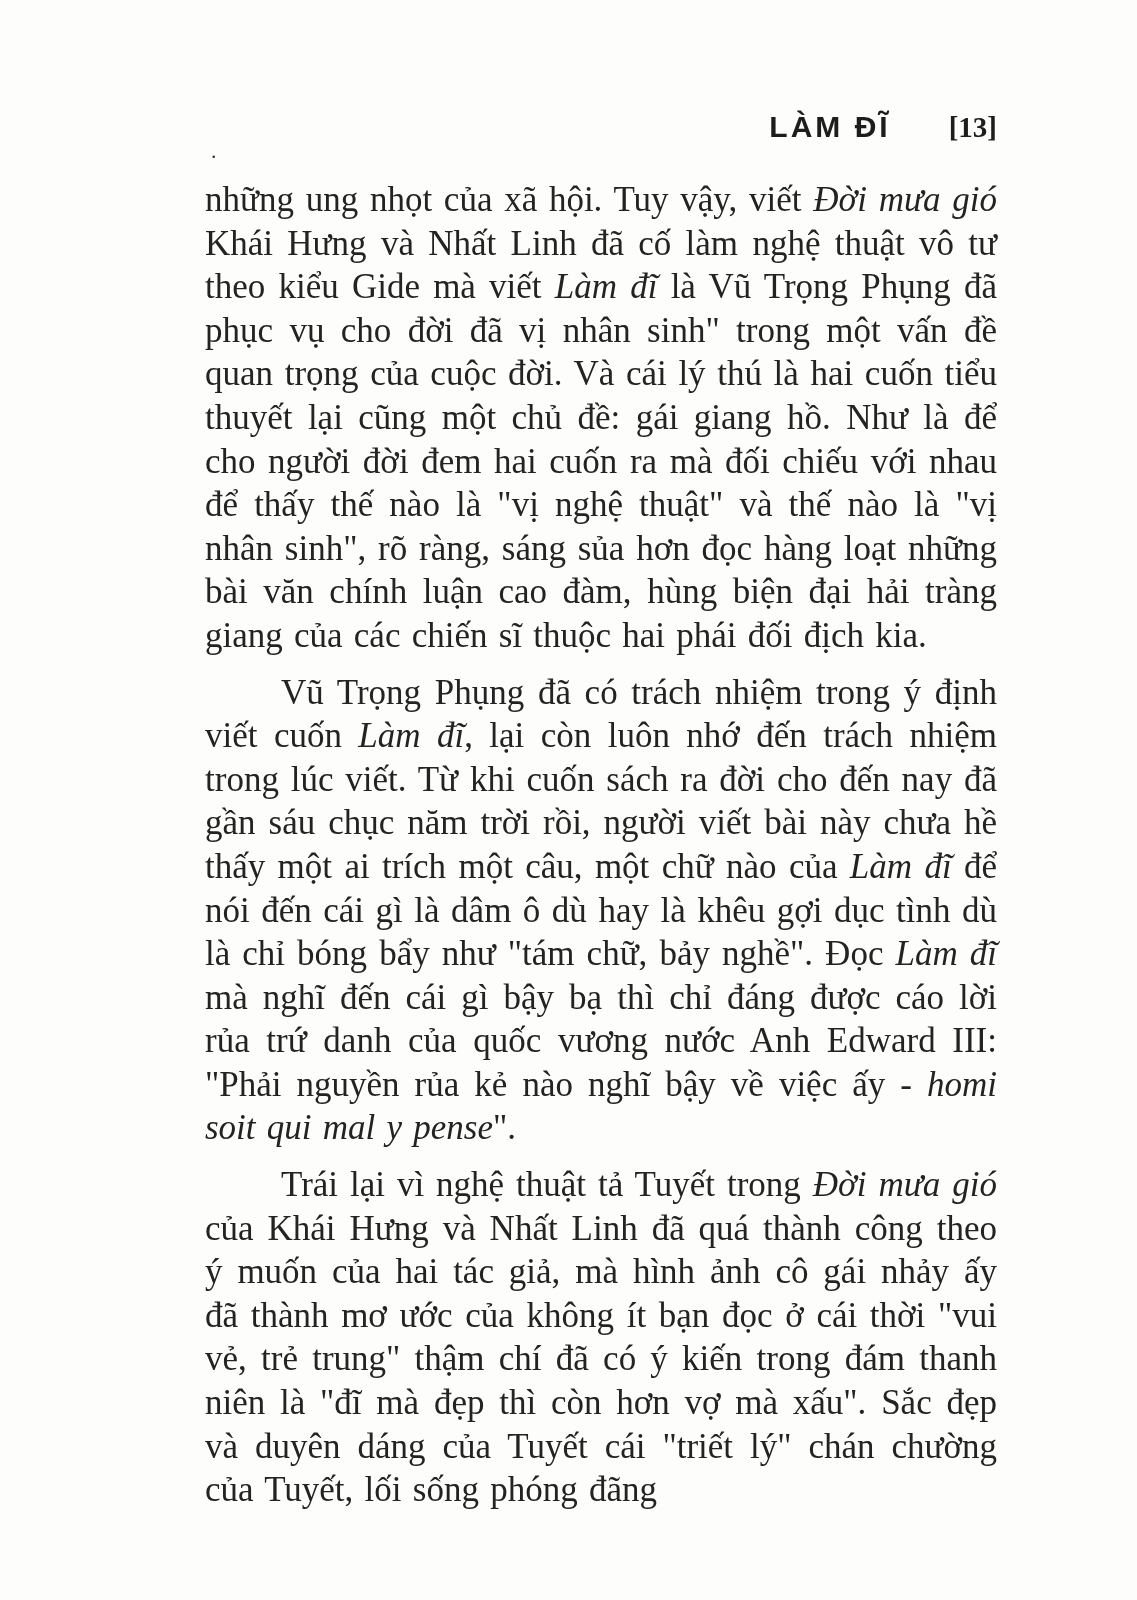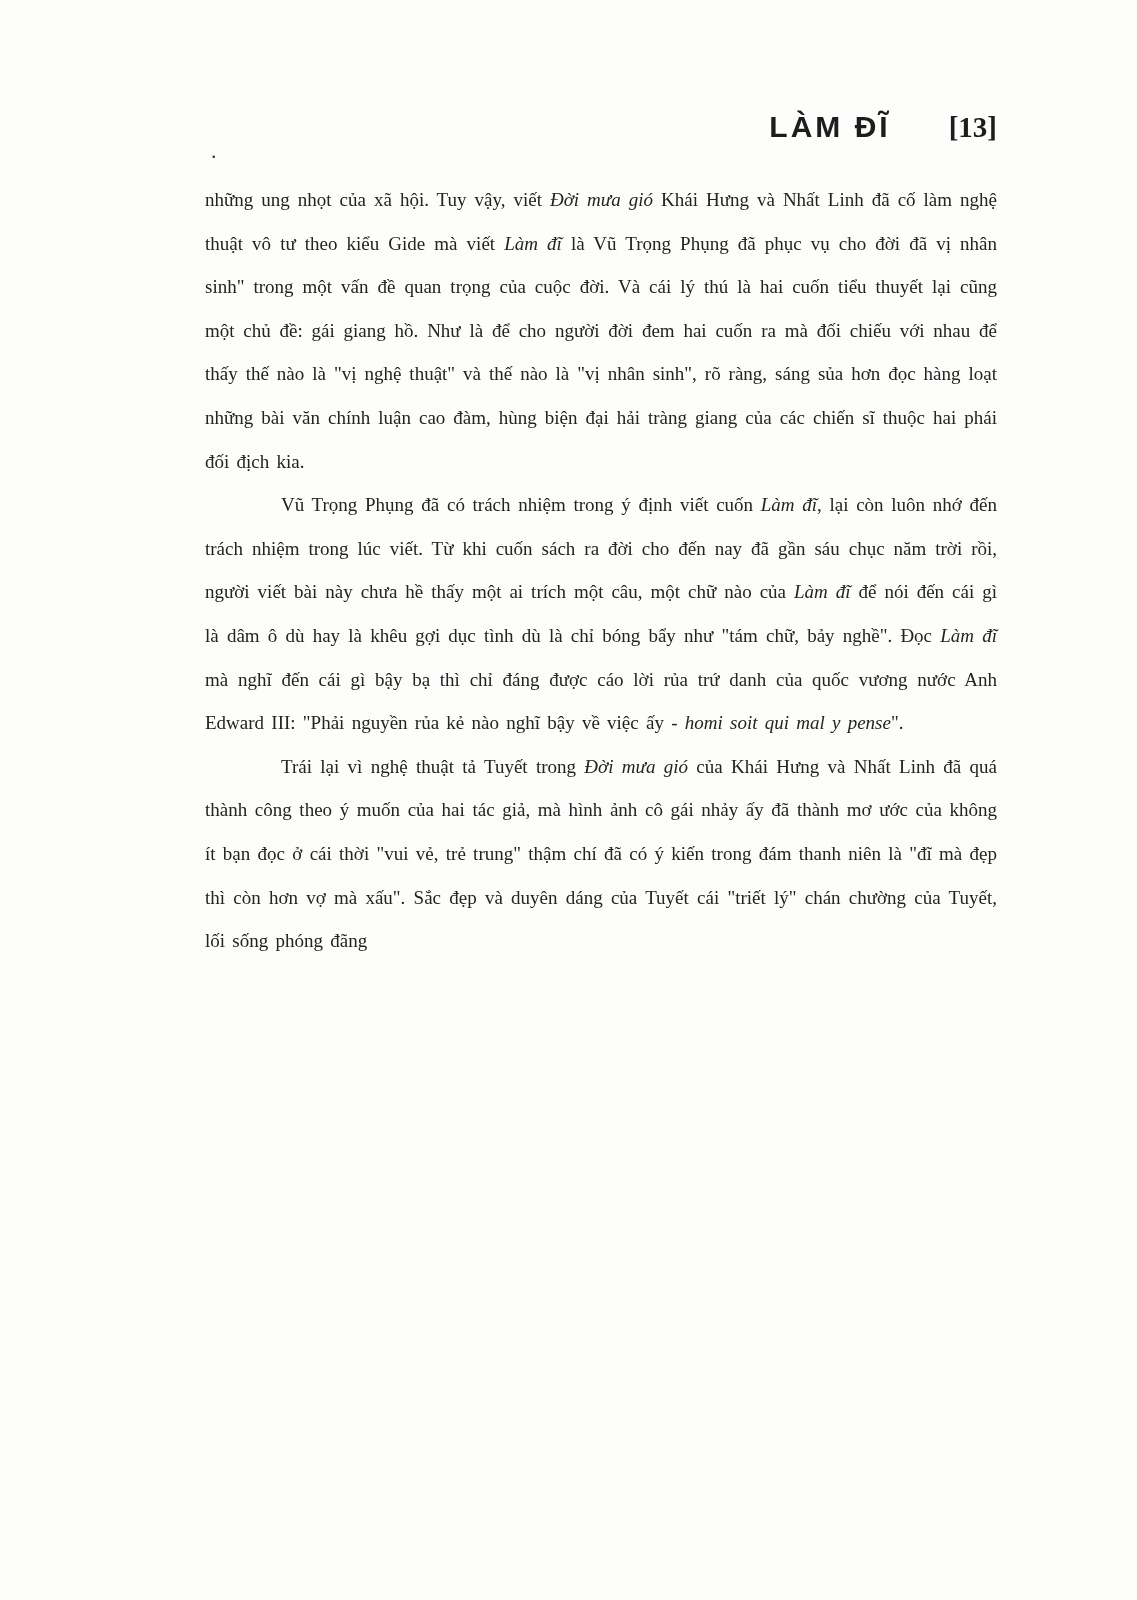--- a/index.html
+++ b/index.html
@@ -38,27 +38,28 @@
     color: #1d1d1d;
   }
   .stray-mark {
     position: absolute;
     left: 211px;
     top: 138px;
     font-size: 22px;
     color: #3a3a3a;
   }
   .body-text p {
-    font-size: 19px;
+    font-size: 35px;
     line-height: 43.6px;
     color: #232323;
     text-align: justify;
     word-spacing: 2.5px;
   }
   .body-text p + p {
+    margin-top: 13px;
   }
   .body-text p.indent {
     text-indent: 76px;
   }
   .it {
     font-style: italic;
   }
 </style>
 </head>
 <body>

